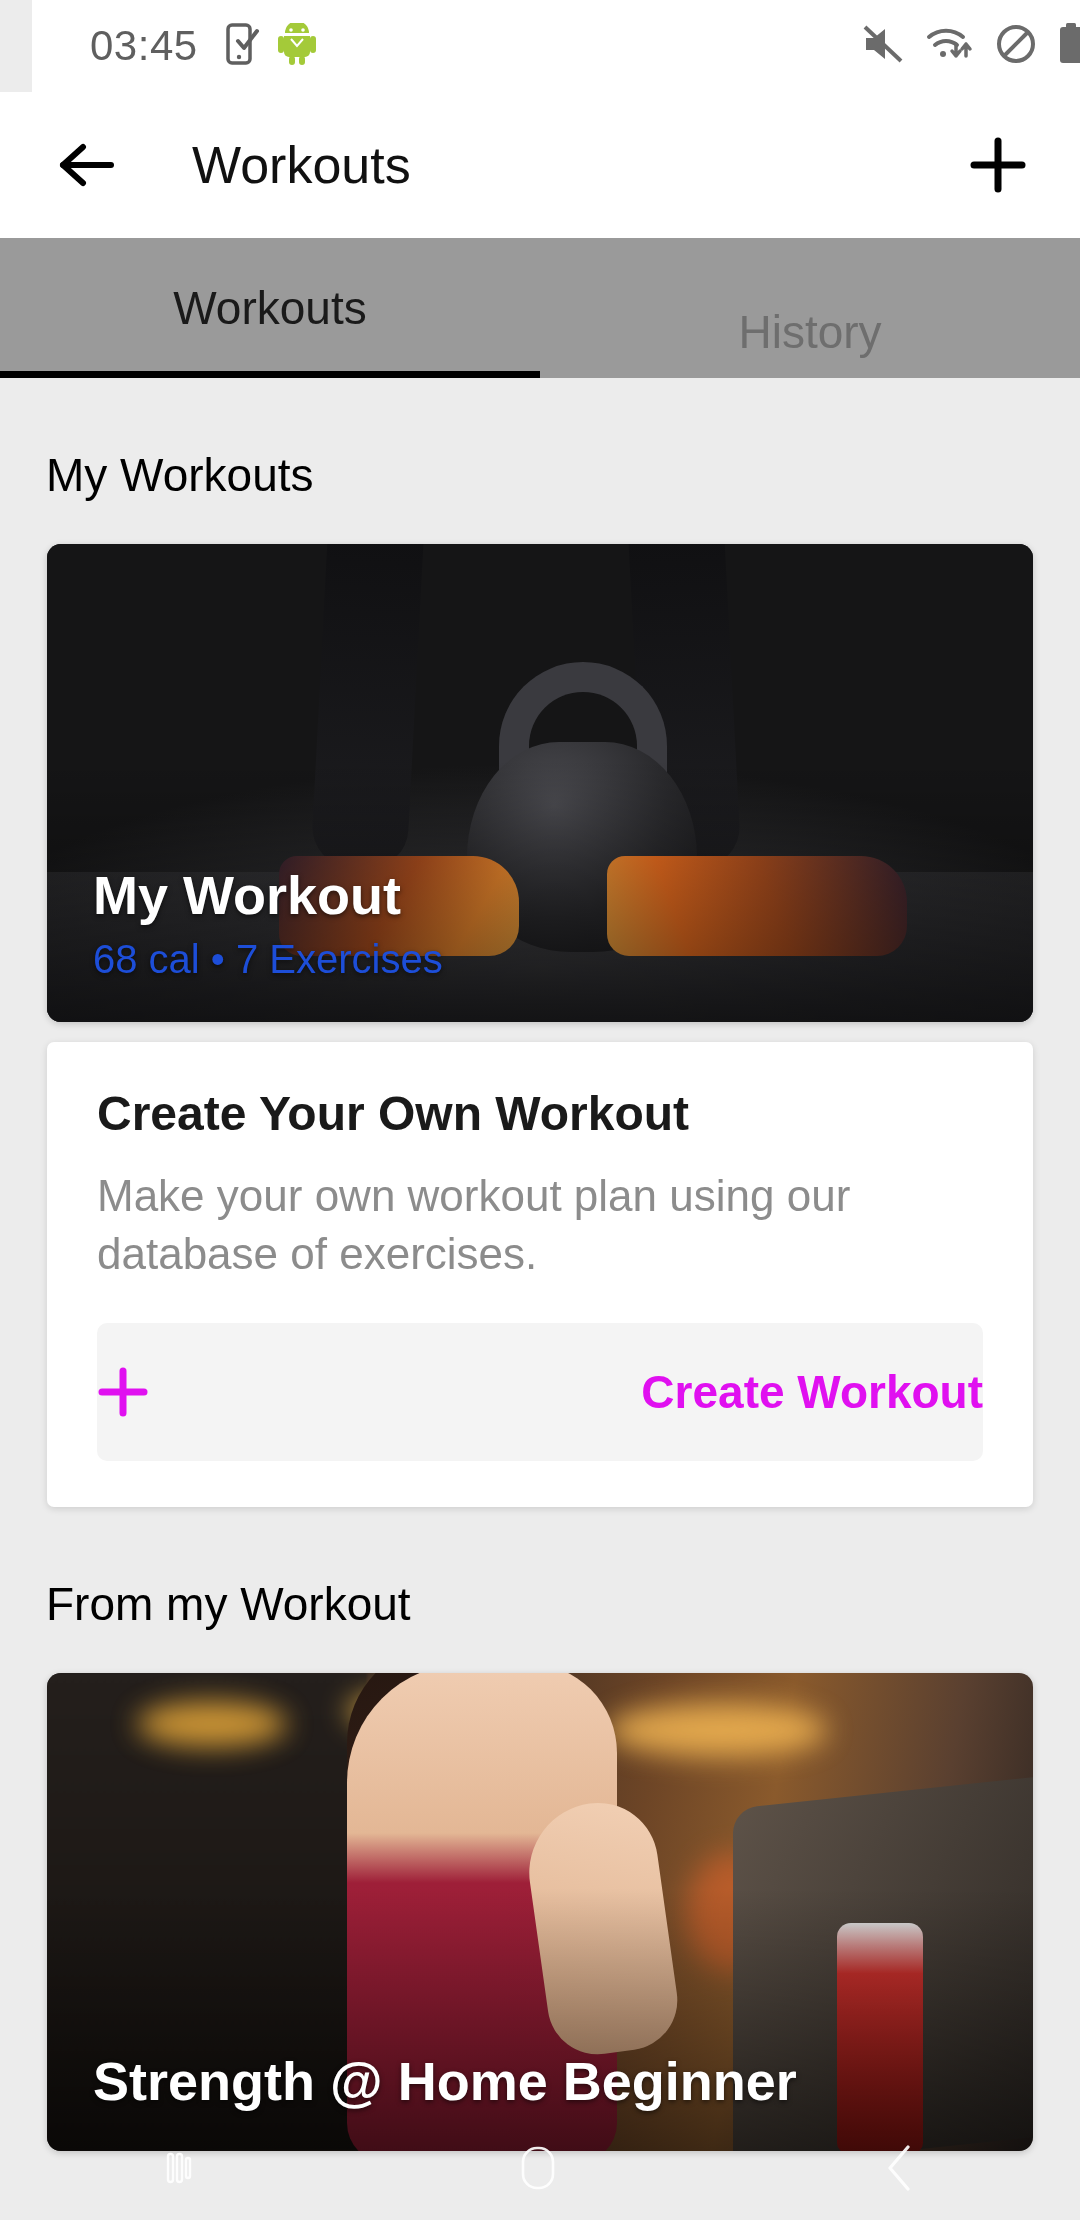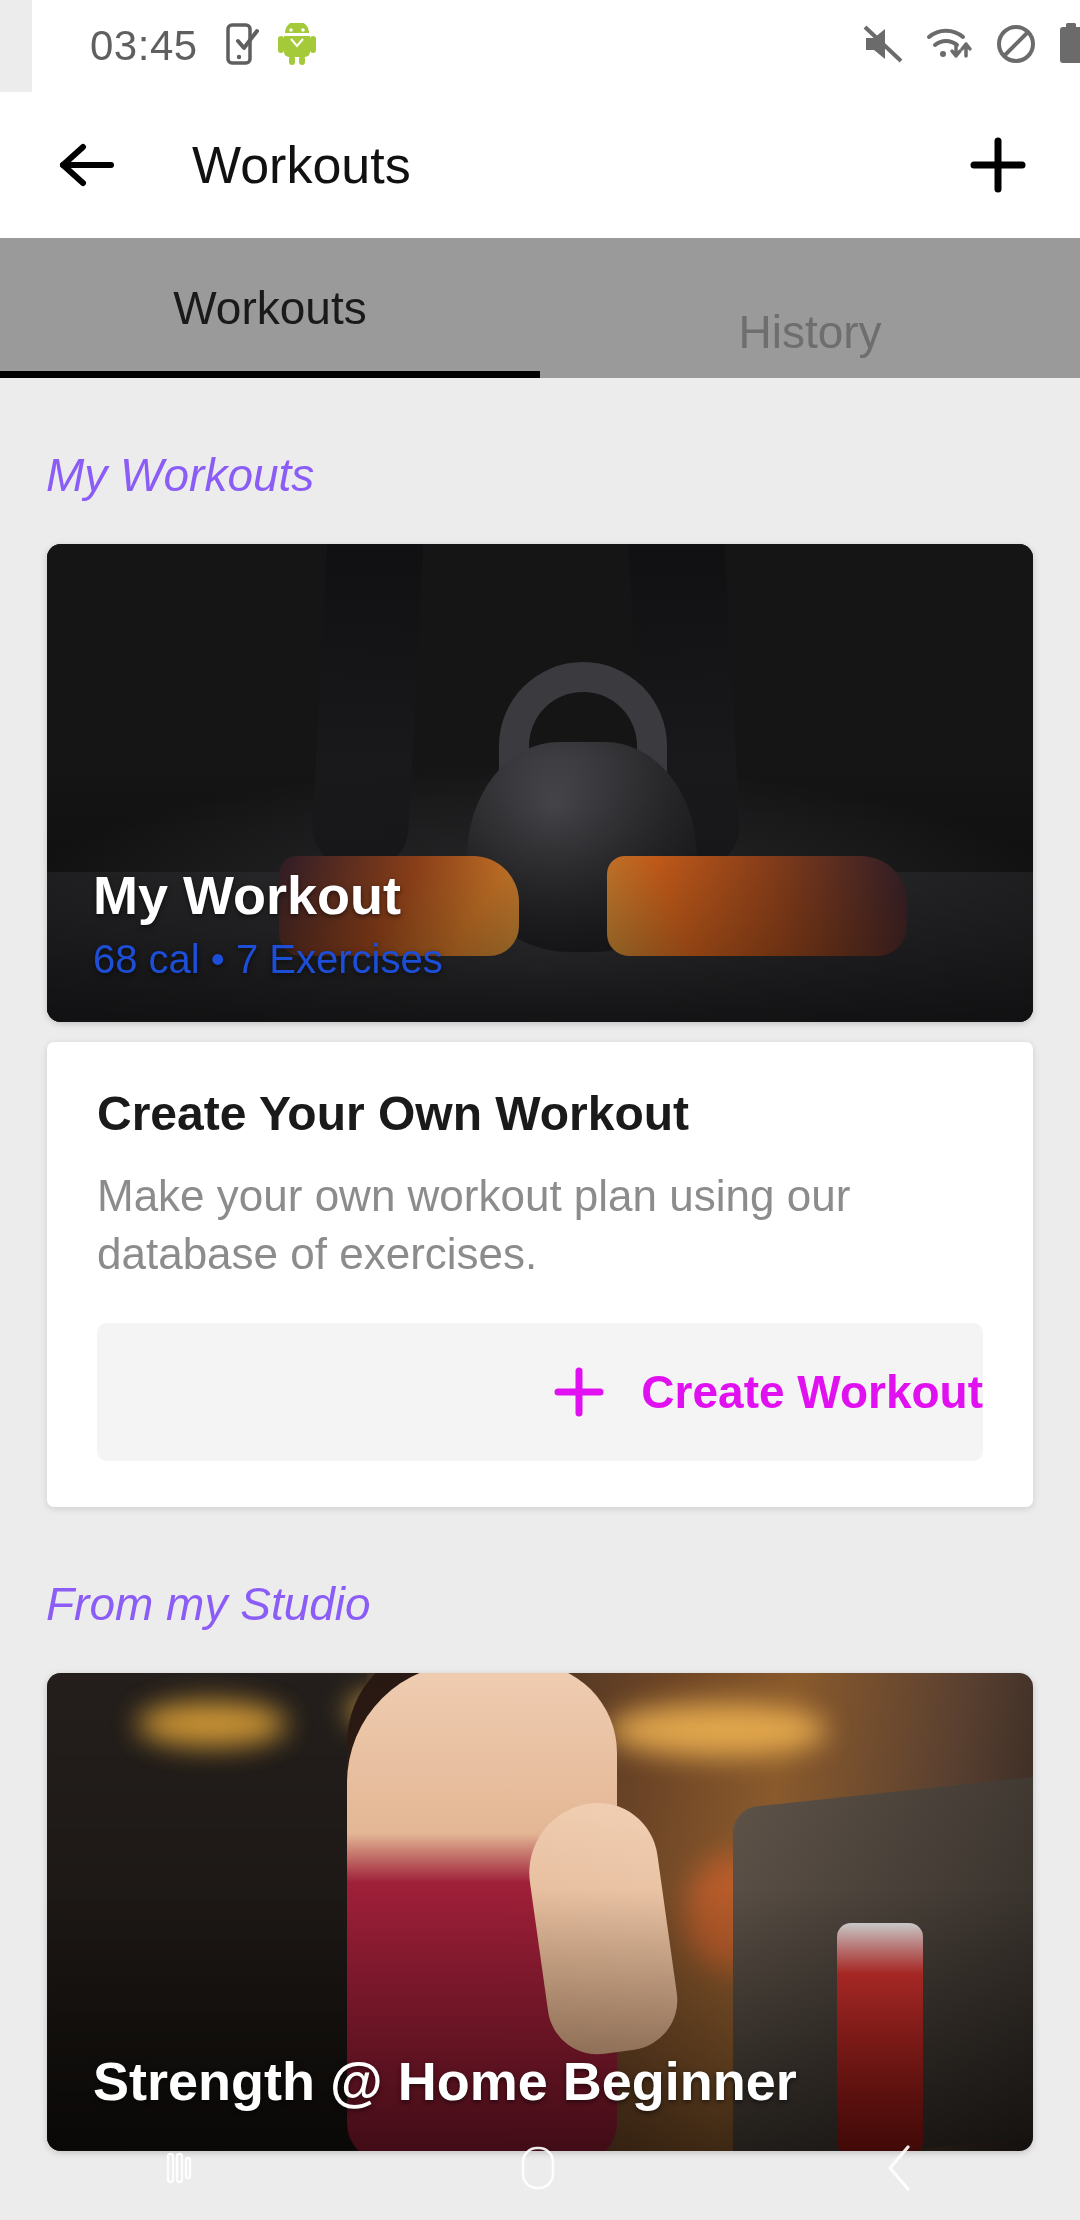--- a/index.html
+++ b/index.html
@@ -49,21 +49,21 @@
   .tab.inactive { color:#6E6E6E;margin-top:48px; }
   .tab.active:after {
     content:""; position:absolute; bottom:0; left:0; right:0; height:7px;
     background:#000000;
   }
 
   
   .content { position:absolute; top:378px; left:0; width:1080px; height:1842px; }
 
   .section-title {
-    font-size:46px; color:#8b5cf6; padding:70px 0 26px 46px;font-style:italic;
+    font-size:46px; color:#000000; padding:70px 0 26px 46px;
   }
 
   
   .photo-card {
     position:relative; margin:16px 47px; height:478px;
     border-radius:14px; overflow:hidden;
     box-shadow:0 2px 7px rgba(0,0,0,0.18);
   }
   .photo-card .art { position:absolute; inset:0; }
   .photo-card .scrim {
@@ -160,21 +160,21 @@
   
   .info-card {
     margin:20px 47px 0; background:#FFFFFF; border-radius:7px;
     padding:44px 50px 46px;
     box-shadow:0 2px 7px rgba(0,0,0,0.13);
   }
   .info-title { font-size:48px; font-weight:bold; color:#1A1A1A; }
   .info-desc { font-size:44px; color:#8C8C8C; line-height:1.32; margin-top:26px; }
   .create-btn {
     margin-top:40px; height:138px; background:#F4F4F4; border-radius:10px;
-    display:flex; align-items:center; justify-content:flex-end; gap:36px;
+    display:flex; align-items:center; justify-content:space-between; gap:36px;
   }
   .create-btn .plus { display:flex; }
   .create-btn .label { font-size:46px; font-weight:bold; color:#E010F0; }
 
   
   .navbar {
     position:absolute; left:0; bottom:0; width:1080px; height:100px;
     display:flex; align-items:center; justify-content:space-around;
     pointer-events:none;
   }
@@ -298,21 +298,21 @@
         <span class="plus">
           <svg width="52" height="52" viewBox="0 0 52 52">
             <line x1="26" y1="5" x2="26" y2="47" stroke="#E010F0" stroke-width="7" stroke-linecap="round"></line>
             <line x1="5" y1="26" x2="47" y2="26" stroke="#E010F0" stroke-width="7" stroke-linecap="round"></line>
           </svg>
         </span>
         <span class="label">Create Workout</span>
       </div>
     </div>
 
-    <div class="section-title">From my Studio</div>
+    <div class="section-title">From my Workout</div>
 
     <div class="photo-card">
       <div class="art art-gym">
         <div class="gym-blurL"></div>
         <div class="gym-lamp" style="left:90px;top:28px;width:150px;height:46px;background:#E8A93A;"></div>
         <div class="gym-lamp" style="left:300px;top:18px;width:120px;height:40px;background:#F0B84A;"></div>
         <div class="gym-lamp" style="left:560px;top:30px;width:220px;height:54px;background:#F3B653;"></div>
         <div class="gym-lamp" style="left:640px;top:180px;width:90px;height:120px;background:#E2622A;opacity:.55;"></div>
         <div class="gym-mach"></div>
         <div class="gym-hair"></div>

